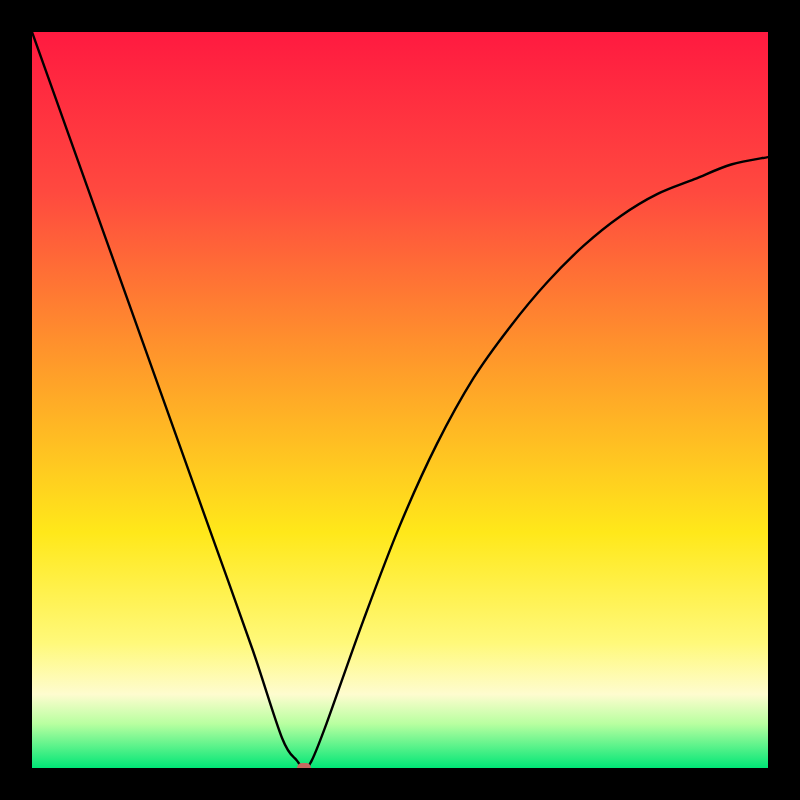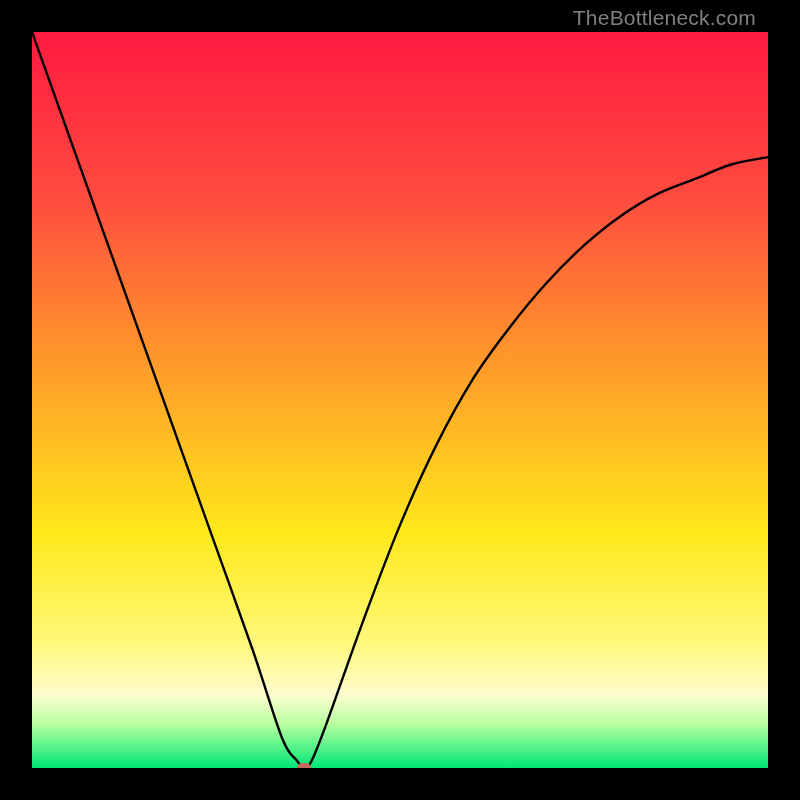--- a/index.html
+++ b/index.html
@@ -50,21 +50,20 @@
     border-radius: 5px;
     background: #c46a60;
     transform: translate(-50%, -50%);
   }
 </style>
 </head>
 <body>
 
 <div class="frame">
 
-  <div class="watermark">TheBottleneck.com</div>
 
   <div class="plot-area">
 
     <svg class="gradient-bg" viewBox="0 0 100 100" preserveAspectRatio="none">
       <defs>
         <linearGradient id="bg-grad" x1="0" y1="0" x2="0" y2="1">
             <stop offset="0%" stop-color="#ff1a40"></stop>
             <stop offset="22%" stop-color="#ff4a3f"></stop>
             <stop offset="45%" stop-color="#ff9a2a"></stop>
             <stop offset="68%" stop-color="#ffe81a"></stop>

